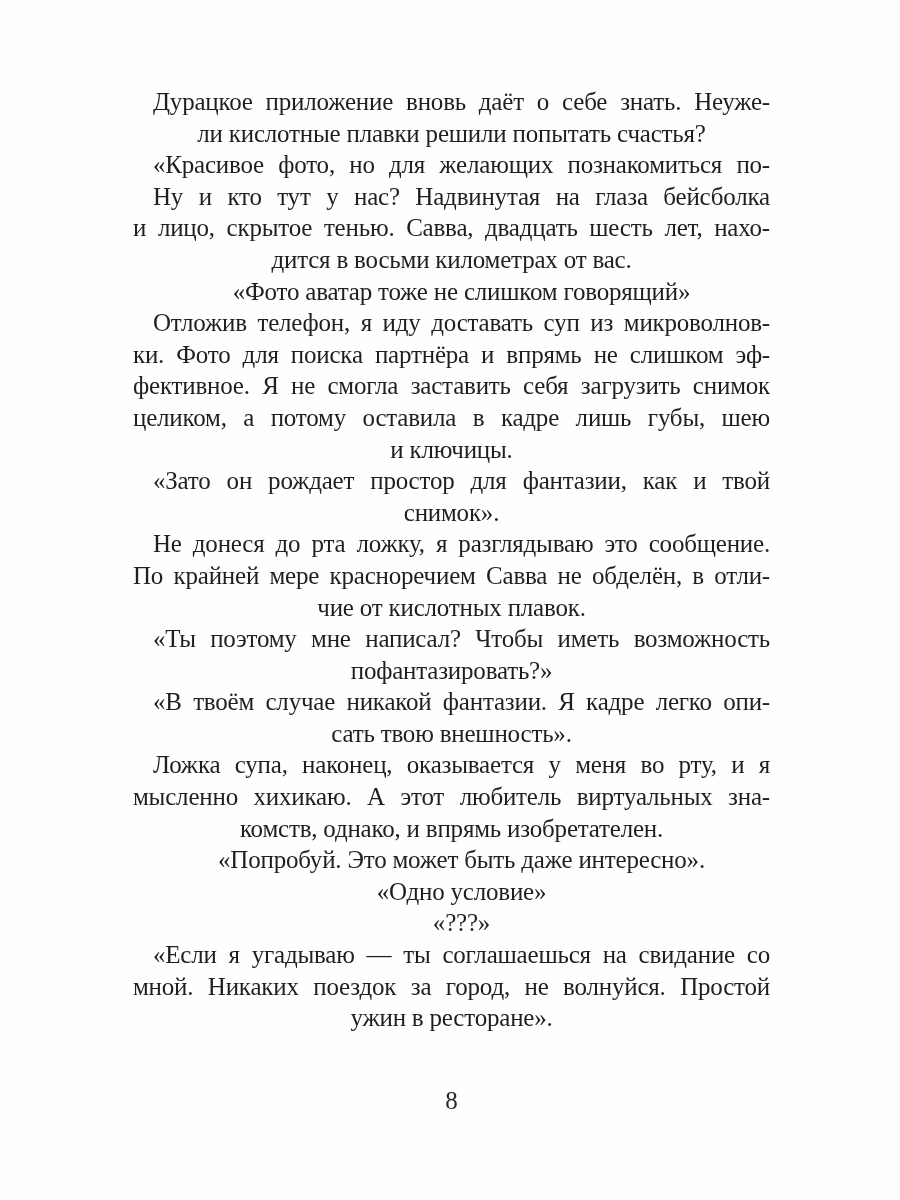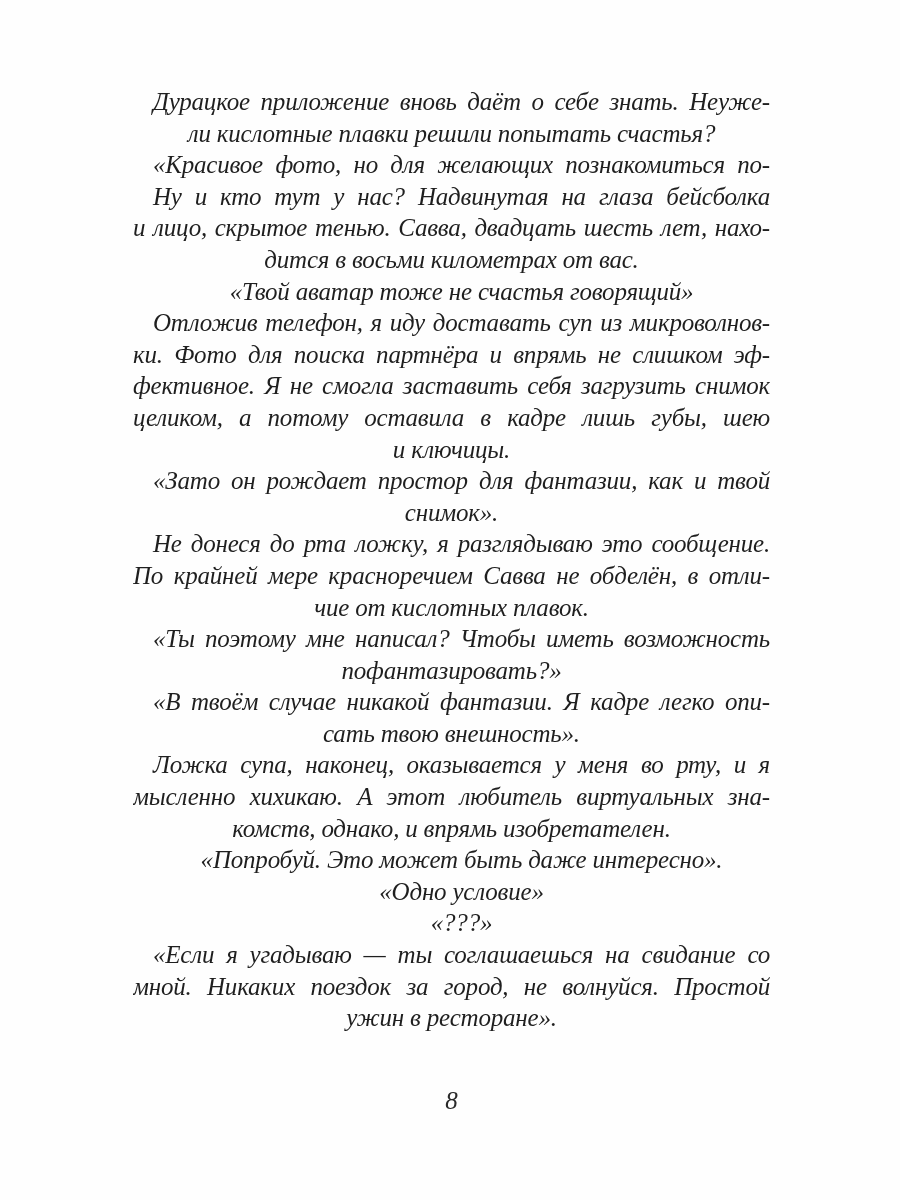--- a/index.html
+++ b/index.html
@@ -8,21 +8,20 @@
     background: #ffffff;
   }
   .page {
     position: relative;
     width: 900px;
     height: 1200px;
     background: #fefefe;
     overflow: hidden;
     font-family: "Liberation Serif", "DejaVu Serif", serif;
     color: #1f1f1f;
-    font-style: italic;
   }
   .text-block {
     position: absolute;
     left: 133px;
     top: 86px;
     width: 637px;
     font-size: 25px;
     line-height: 31.6px;
     letter-spacing: -0.2px;
   }
@@ -65,21 +64,21 @@
       </div>
       <div class="para">
         <div class="line indent just">«Красивое фото, но для желающих познакомиться по-</div>
       </div>
       <div class="para">
         <div class="line indent just">Ну и кто тут у нас? Надвинутая на глаза бейсболка</div>
         <div class="line just">и лицо, скрытое тенью. Савва, двадцать шесть лет, нахо-</div>
         <div class="line">дится в восьми километрах от вас.</div>
       </div>
       <div class="para">
-        <div class="line indent">«Твой аватар тоже не счастья говорящий»</div>
+        <div class="line indent">«Фото аватар тоже не слишком говорящий»</div>
       </div>
       <div class="para">
         <div class="line indent just">Отложив телефон, я иду доставать суп из микроволнов-</div>
         <div class="line just">ки. Фото для поиска партнёра и впрямь не слишком эф-</div>
         <div class="line just">фективное. Я не смогла заставить себя загрузить снимок</div>
         <div class="line just">целиком, а потому оставила в кадре лишь губы, шею</div>
         <div class="line">и ключицы.</div>
       </div>
       <div class="para">
         <div class="line indent just">«Зато он рождает простор для фантазии, как и твой</div>

